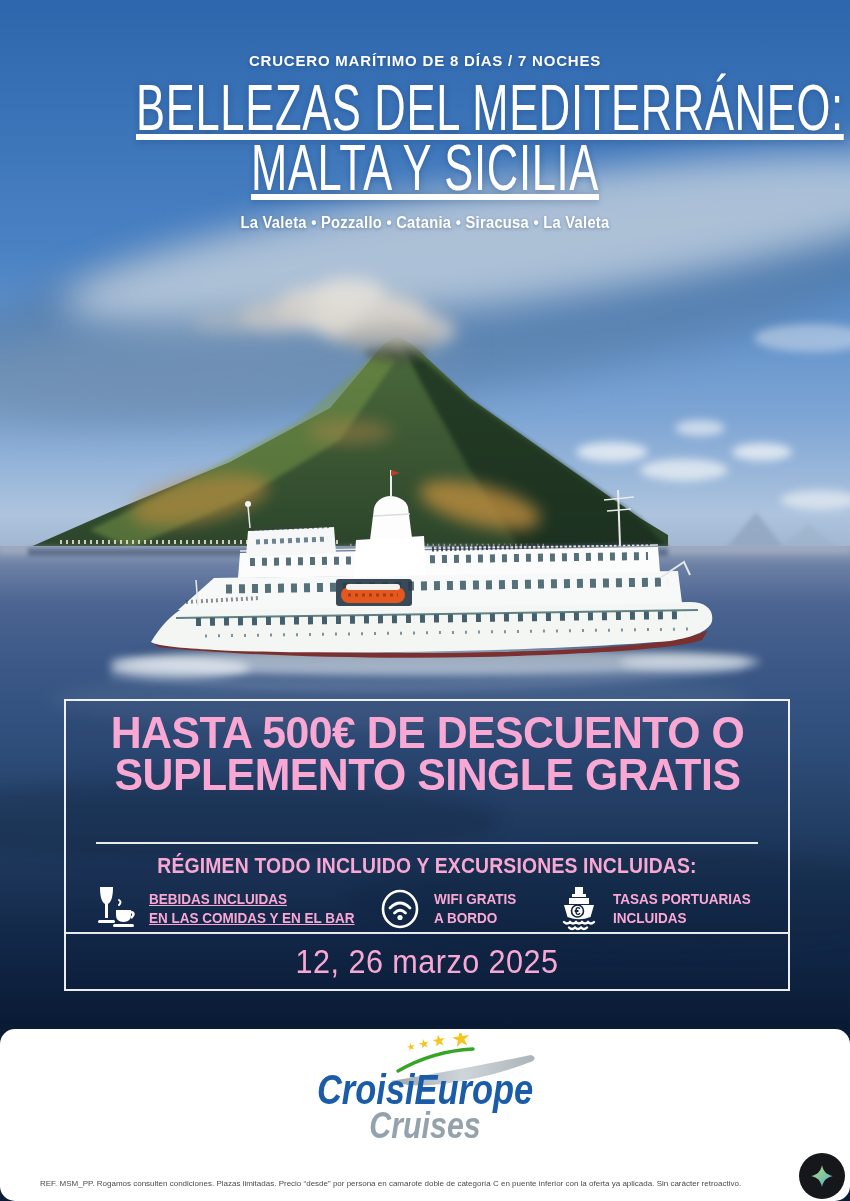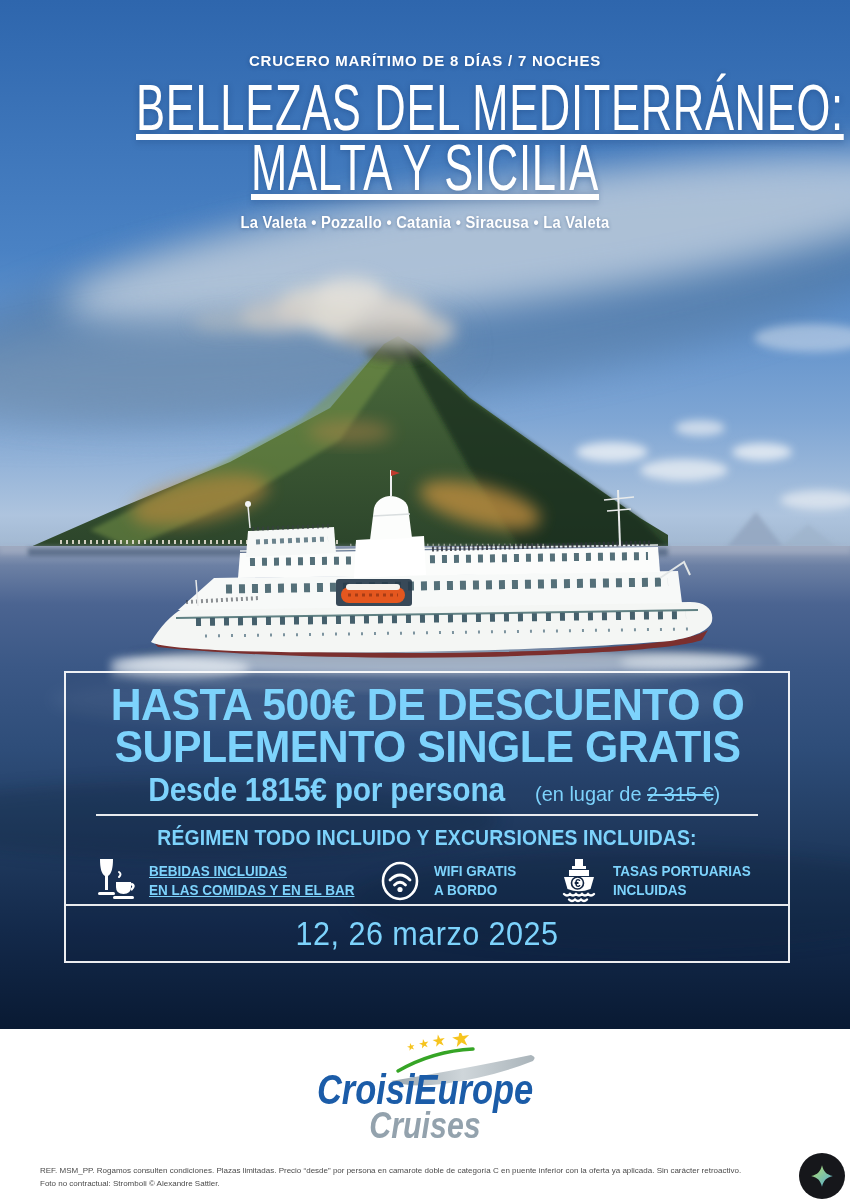--- a/index.html
+++ b/index.html
@@ -9,22 +9,22 @@
   .hero{position:absolute;top:0;left:0;width:100%;text-align:center;color:#fff;z-index:3;}
   .kicker{position:absolute;top:52px;left:0;right:0;font-size:15px;font-weight:bold;
           letter-spacing:.8px;text-shadow:0 1px 4px rgba(10,40,90,.35);}
   .title{position:absolute;top:78px;left:0;right:0;line-height:.94;text-decoration:underline;}
   .title .tline{display:block;font-size:64px;font-weight:400;letter-spacing:1px;
           transform:scaleX(.68);transform-origin:50% 50%;white-space:nowrap;
           text-shadow:0 1px 8px rgba(10,40,90,.30);}
   .ports{position:absolute;top:214px;left:0;right:0;font-size:16px;font-weight:bold;
           transform:scaleX(.92);transform-origin:50% 50%;letter-spacing:.3px;
           text-shadow:0 1px 4px rgba(10,40,90,.35);}
-  .offer-box{position:absolute;left:64px;top:671px;width:722px;height:288px;z-index:4;
-          border:2px solid rgba(255,255,255,.92);color:#7dd3fc;background:rgba(8,20,45,.10);
+  .offer-box{position:absolute;left:64px;top:699px;width:722px;height:288px;z-index:4;
+          border:2px solid rgba(255,255,255,.92);color:#f9a8d4;background:rgba(8,20,45,.10);
           text-align:center;}
   .oh{position:absolute;left:0;right:0;font-weight:bold;white-space:nowrap;}
   .oh .inner{display:inline-block;font-size:45px;transform:scaleX(.95);transform-origin:50% 50%;
           letter-spacing:-.5px;}
   .oh1{top:6px;} .oh2{top:48px;text-decoration:underline;}
   .offer-price{position:absolute;top:97px;left:0;right:0;white-space:nowrap;}
   .price-main{display:inline-block;font-size:34px;font-weight:bold;letter-spacing:-.3px;
           transform:scaleX(.88);transform-origin:50% 100%;vertical-align:baseline;}
   .price-note{display:inline-block;font-size:21px;font-weight:400;margin-left:2px;
           transform:scaleX(.95);transform-origin:0 100%;vertical-align:baseline;}
@@ -36,21 +36,21 @@
   .features{position:absolute;top:184px;left:26px;right:22px;display:flex;align-items:center;}
   .feature{display:flex;align-items:center;gap:11px;text-align:left;}
   .f1{flex:1.42;text-decoration:underline;} .f2{flex:1.0;} .f3{flex:1.12;}
   .ficon{flex:0 0 auto;width:46px;height:48px;}
   .flabel{font-size:15px;font-weight:bold;line-height:1.25;transform:scaleX(.9);
           transform-origin:0 50%;white-space:nowrap;}
   .offer-dates{position:absolute;bottom:0;left:0;right:0;height:55px;
           border-top:2px solid rgba(255,255,255,.9);line-height:55px;}
   .offer-dates .inner{display:inline-block;font-size:34px;font-weight:400;letter-spacing:.5px;
           transform:scaleX(.9);transform-origin:50% 50%;}
-  .footer{position:absolute;left:0;top:1029px;width:100%;height:172px;background:#fff;}
+  .footer{position:absolute;left:0;top:1029px;width:100%;height:172px;background:#fff;border-radius:15px;}
   .logo-wrap{position:relative;width:100%;height:118px;text-align:center;}
   .logo-art{position:absolute;top:4px;left:50%;margin-left:-52px;width:170px;height:58px;}
   .brand{position:absolute;top:40px;left:0;right:0;white-space:nowrap;}
   .brand-main{display:block;font-size:42px;line-height:1.0;font-weight:bold;font-style:italic;
           color:#1b5ca8;transform:scaleX(.82);transform-origin:50% 50%;}
   .brand-sub{display:block;font-size:37px;line-height:1.0;font-weight:bold;font-style:italic;
           color:#93a2ad;margin-top:-4px;transform:scaleX(.82);transform-origin:50% 50%;}
   .legal{position:absolute;left:40px;right:40px;bottom:10px;text-align:left;color:#4b4b4b;
           font-size:8px;line-height:1.6;}
   .widget-btn{position:absolute;right:5px;bottom:2px;width:46px;height:46px;border-radius:50%;
@@ -201,24 +201,20 @@
     <div class="ports">La Valeta • Pozzallo • Catania • Siracusa • La Valeta</div>
   </div>
 
   <div class="offer-box">
     <div class="oh oh1">
       <span class="inner">HASTA 500€ DE DESCUENTO O</span>
     </div>
     <div class="oh oh2">
       <span class="inner">SUPLEMENTO SINGLE GRATIS</span>
     </div>
-    <div class="offer-price">
-      <span class="price-main">Desde 1815€ por persona</span>
-      <span class="price-note"><span>(en lugar de </span><span class="price-old">2 315 €</span><span>)</span></span>
-    </div>
     <div class="offer-divider"></div>
     <div class="offer-regime">RÉGIMEN TODO INCLUIDO Y EXCURSIONES INCLUIDAS:</div>
 
     <div class="features">
 
       <div class="feature f1">
         <svg class="ficon" viewBox="0 0 46 48" aria-hidden="true">
           <path d="M8,2 h13 c0,9 -1.5,15 -5,17 l0,14 h-3 l0,-14 c-3.5,-2 -5,-8 -5,-17 Z" fill="#fff"></path>
           <rect x="6" y="35" width="17" height="3" rx="1.5" fill="#fff"></rect>
           <path d="M27,15 q3,2 0,5" stroke="#fff" stroke-width="2" fill="none" stroke-linecap="round"></path>
@@ -288,21 +284,20 @@
           <use href="#star" transform="translate(88,6) scale(9) rotate(-8)"></use>
         </g>
       </svg>
       <div class="brand">
         <span class="brand-main">CroisiEurope</span>
         <span class="brand-sub">Cruises</span>
       </div>
     </div>
     <div class="legal">
       <div>REF. MSM_PP. Rogamos consulten condiciones. Plazas limitadas. Precio “desde” por persona en camarote doble de categoría C en puente inferior con la oferta ya aplicada. Sin carácter retroactivo.</div>
-      <div>Foto no contractual: Stromboli © Alexandre Sattler.</div>
     </div>
     <button class="widget-btn" type="button">
       <svg width="26" height="26" viewBox="0 0 24 24" aria-hidden="true">
         <defs>
           <linearGradient id="sparkG" x1="0" y1="0" x2="1" y2="1">
             <stop offset="0" stop-color="#b8e06a"></stop>
               <stop offset="1" stop-color="#4fa9d9"></stop>
           </linearGradient>
         </defs>
         <path d="M12,2 C13.5,8 16,10.5 22,12 C16,13.5 13.5,16 12,22 C10.5,16 8,13.5 2,12 C8,10.5 10.5,8 12,2 Z" fill="url(#sparkG)"></path>

